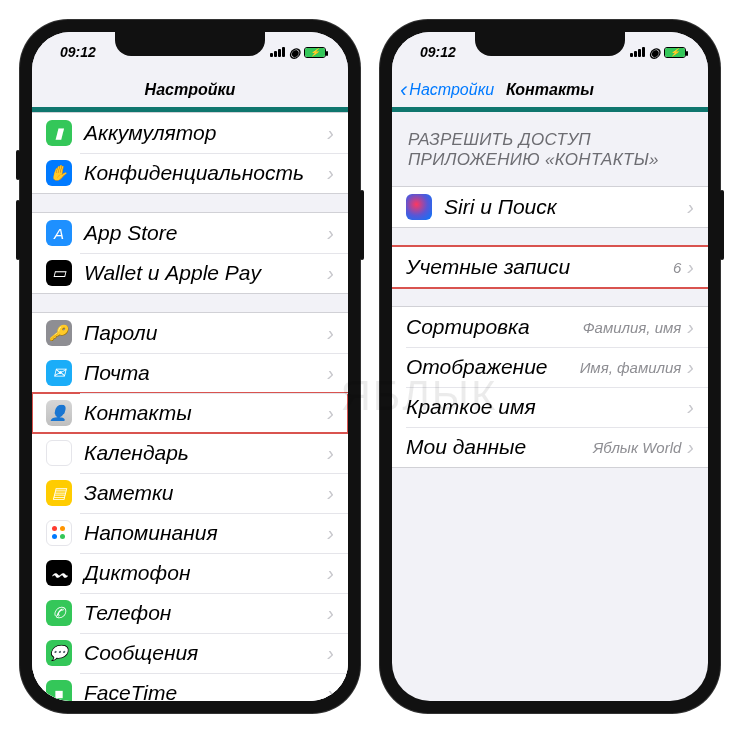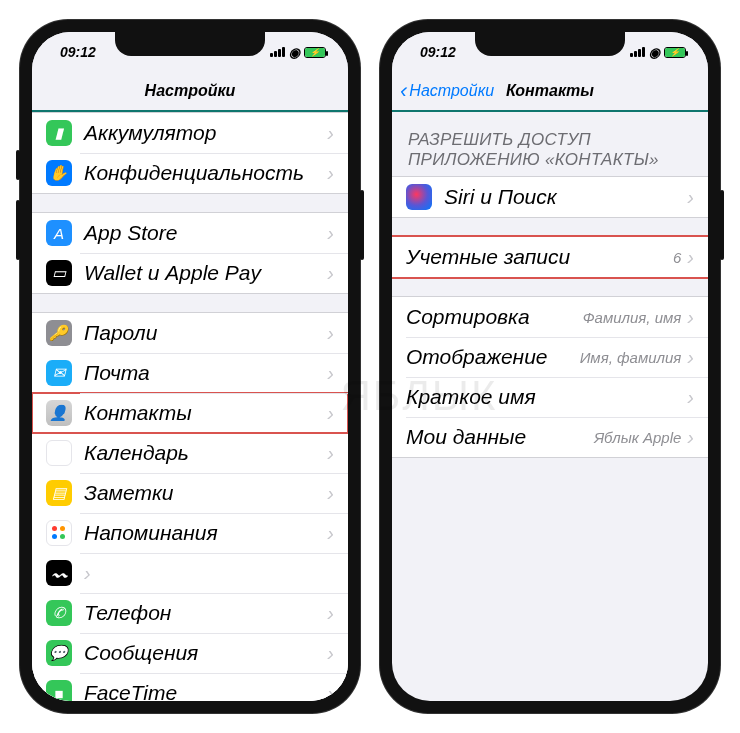--- a/index.html
+++ b/index.html
@@ -84,21 +84,21 @@
   .signal span:nth-child(4){height:10px}
   .wifi { font-size:13px; }
   .battery {
     width: 22px; height: 11px; border:1px solid #000; border-radius:3px;
     position:relative; display:flex; align-items:center;
   }
   .battery::after { content:""; position:absolute; right:-3px; top:3px; width:2px; height:5px; background:#000; border-radius:1px;}
   .battery-fill { background:#34c759; width:100%; height:100%; border-radius:2px; display:flex; align-items:center; justify-content:center; font-size:8px; color:#fff;}
   .nav-bar {
     background: #f2f2f7;
-    border-bottom: 2px solid #0f766e;
+    border-bottom: 5px solid #0f766e;
     height: 40px;
     display: flex;
     align-items: center;
     position: relative;
   }
   .nav-title {
     position: absolute;
     left: 0; right: 0;
     text-align: center;
     font-size: 16px;
@@ -259,20 +259,21 @@
                 <span></span>
                 <span></span>
                 <span></span>
               </div>
             </div>
             <span class="label">Напоминания</span>
             <span class="chevron">›</span>
           </div>
           <div class="row">
             <div class="icon ic-voice">〰</div>
+            <span class="label">Диктофон</span>
             <span class="chevron">›</span>
           </div>
           <div class="row">
             <div class="icon ic-phone">✆</div>
             <span class="label">Телефон</span>
             <span class="chevron">›</span>
           </div>
           <div class="row">
             <div class="icon ic-messages">💬</div>
             <span class="label">Сообщения</span>
@@ -309,21 +310,21 @@
     </div>
     <div class="nav-bar">
       <div class="nav-back">
         <span class="chev">‹</span>
         <span>Настройки</span>
       </div>
       <div class="nav-title">Контакты</div>
     </div>
     <div class="content">
       <div class="group-header">РАЗРЕШИТЬ ДОСТУП ПРИЛОЖЕНИЮ «КОНТАКТЫ»</div>
-      <div class="group no-icon" style="margin-top:0">
+      <div class="group no-icon" style="margin-top:10px">
         <div class="row">
           <div class="icon ic-siri"></div>
           <span class="label">Siri и Поиск</span>
           <span class="chevron">›</span>
         </div>
       </div>
       <div class="group no-icon highlight">
         <div class="row">
           <span class="label">Учетные записи</span>
           <span class="value">6</span>
@@ -340,19 +341,19 @@
           <span class="label">Отображение</span>
           <span class="value">Имя, фамилия</span>
           <span class="chevron">›</span>
         </div>
         <div class="row">
           <span class="label">Краткое имя</span>
           <span class="chevron">›</span>
         </div>
         <div class="row">
           <span class="label">Мои данные</span>
-          <span class="value">Яблык Apple</span>
+          <span class="value">Яблык World</span>
           <span class="chevron">›</span>
         </div>
       </div>
     </div>
   </div>
 </div>
 
 </body></html>

